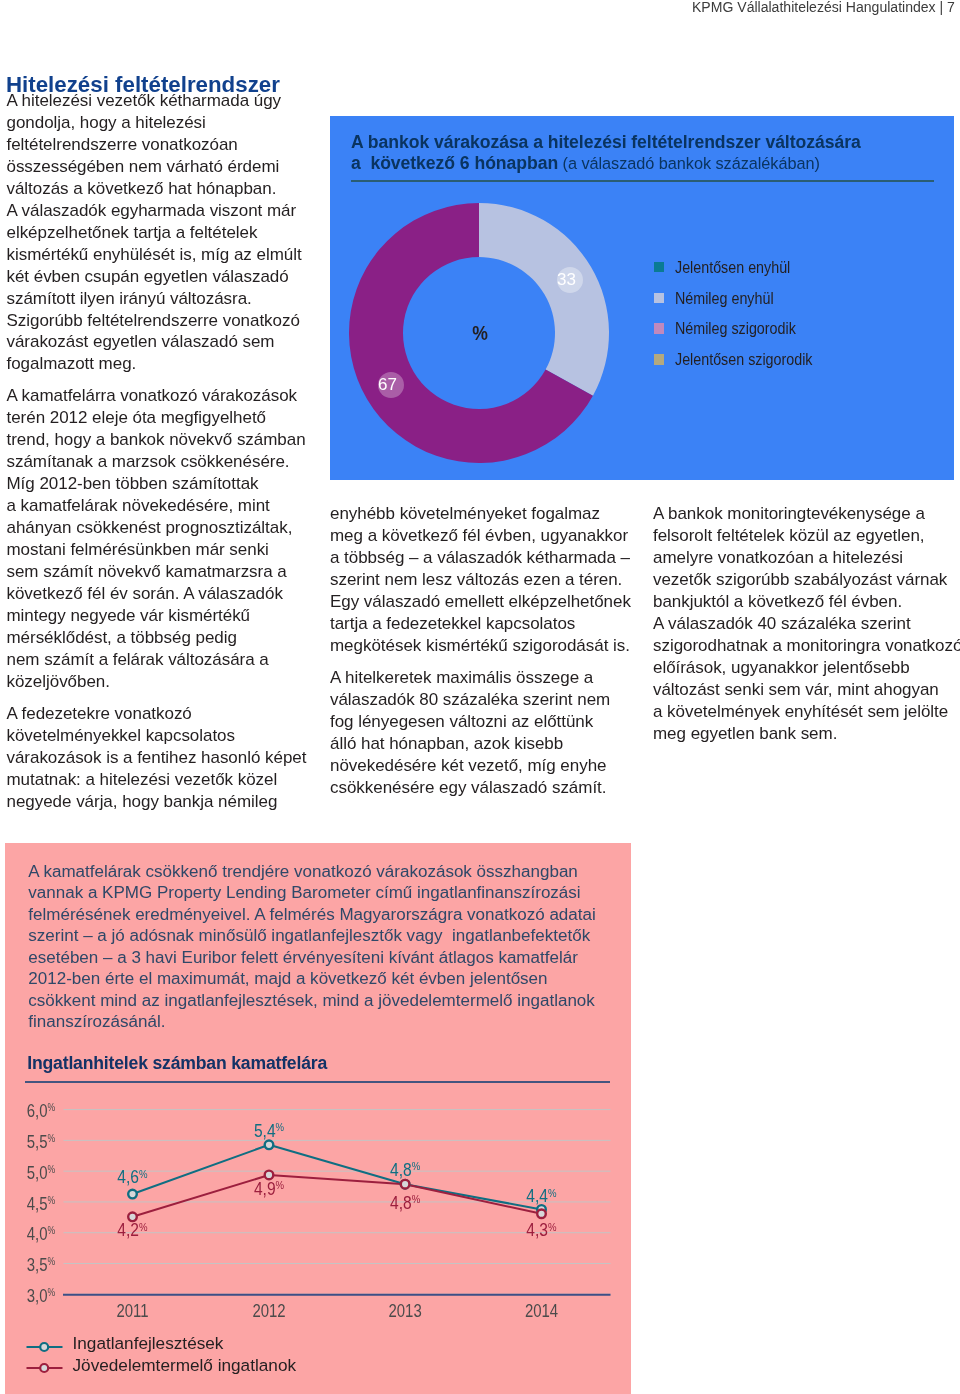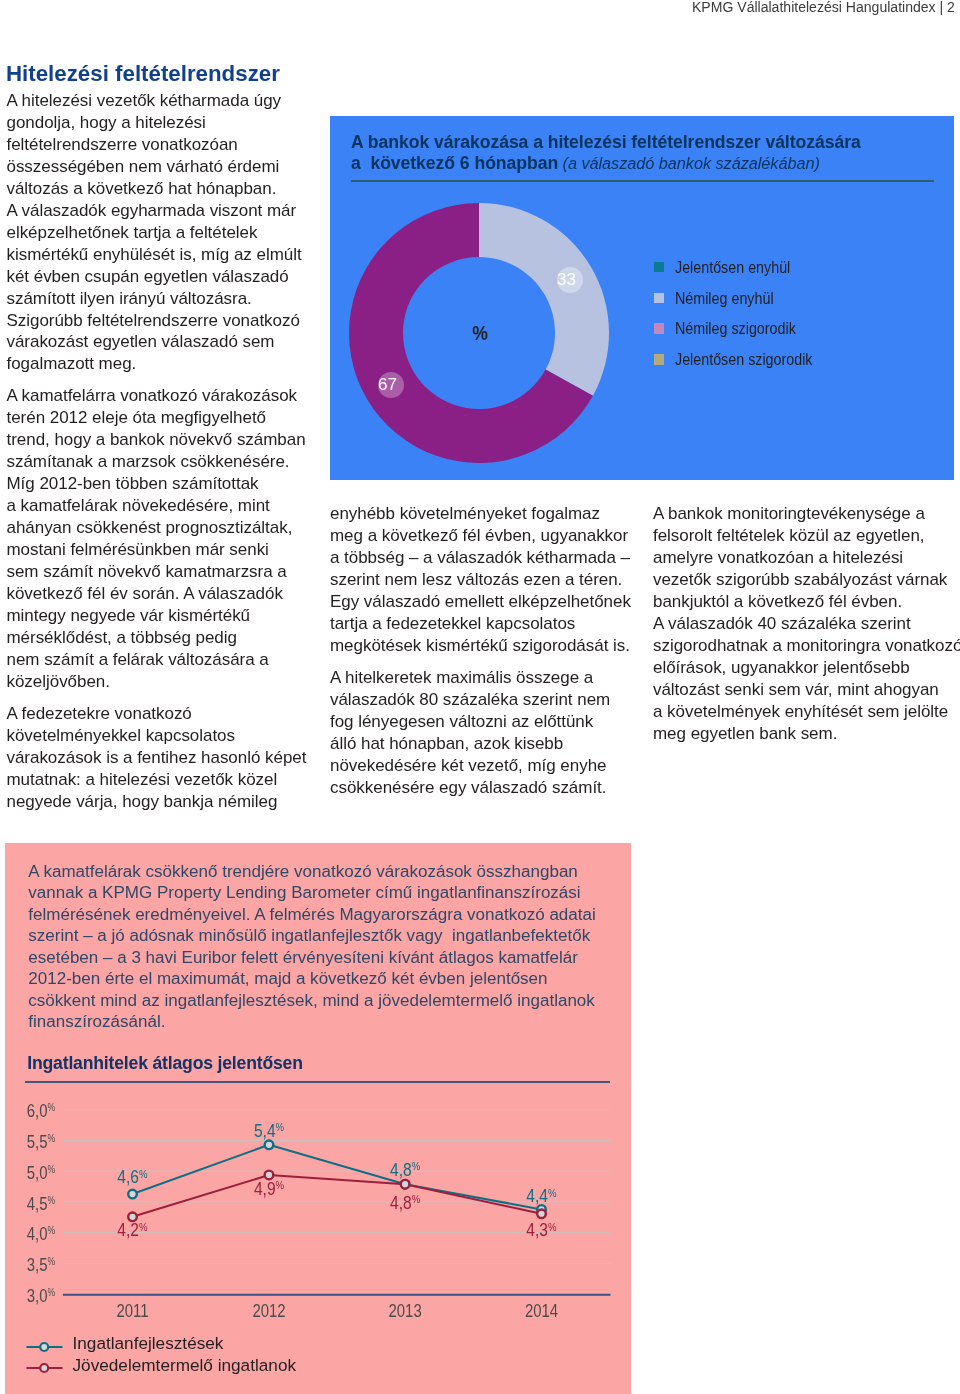--- a/index.html
+++ b/index.html
@@ -6,37 +6,37 @@
   body{width:960px;height:1394px;background:#ffffff;font-family:"Liberation Sans",sans-serif;
        -webkit-font-smoothing:antialiased;position:relative;overflow:hidden;}
   .page{will-change:transform;}
   .page{position:absolute;left:0;top:0;width:960px;height:1394px;}
 
   
   #running-head{position:absolute;left:692px;top:-1px;font-size:14.05px;color:#3c3c3c;
        letter-spacing:0px;white-space:nowrap;line-height:16px;}
 
   
-  #page-title{position:absolute;left:6px;top:63px;margin:0;font-size:22.3px;font-weight:bold;
+  #page-title{position:absolute;left:6px;top:74px;margin:0;font-size:22.3px;font-weight:bold;
        color:#11418d;letter-spacing:0px;line-height:22.3px;}
 
   
   .bodycol{position:absolute;font-size:17px;line-height:21.95px;color:#231f20;letter-spacing:-0.04px;}
   #col-left{left:6.5px;top:90px;width:320px;}
   #col-mid{left:330px;top:503.3px;width:330px;}
   #col-right{left:653px;top:503.3px;width:330px;}
   .bodycol p{margin:0 0 10px 0;}
   .tl{display:block;white-space:pre;}
   .pre{white-space:pre;}
 
   
   #chart-panel{position:absolute;left:330px;top:95.5px;width:623.5px;height:364.5px;background:#3b82f6;margin-top:20px;}
   #chart-title{position:absolute;left:21px;top:16.5px;width:600px;font-size:17.6px;
        font-weight:bold;color:#0a3460;line-height:21.45px;letter-spacing:-0.05px;}
-  #chart-title .sub{font-weight:normal;font-size:16.3px;font-style:italic;}
+  #chart-title .sub{font-weight:normal;font-size:16.3px;}
   #chart-rule{position:absolute;left:20.5px;top:64.8px;width:583.5px;height:1.6px;background:#2a5d73;}
 
   .donut-badge{position:absolute;width:26px;height:26px;border-radius:50%;
        display:flex;align-items:center;color:#ffffff;
        font-size:17px;line-height:17px;}
   #badge-33{left:227px;top:151.1px;background:rgba(255,255,255,0.34);}
   #badge-67{left:48px;top:256.1px;background:rgba(255,255,255,0.28);}
   #donut-center{position:absolute;left:120.2px;top:207.3px;width:60px;text-align:center;
        font-size:20px;font-weight:bold;color:#231f20;line-height:20px;
        transform:scale(0.88,1);transform-origin:center top;}
@@ -60,21 +60,21 @@
   #lc-area{position:absolute;left:0px;top:0px;width:626px;height:551px;}
   #lc-legend{position:absolute;left:0;top:0;width:626px;height:666px;}
   .lcl-mark{position:absolute;}
   .lcl-lb{position:absolute;font-size:17.2px;line-height:17px;color:#231f20;white-space:nowrap;}
 </style>
 </head>
 <body>
 
 <div class="page">
 
-  <div id="running-head">KPMG Vállalathitelezési Hangulatindex | 2</div>
+  <div id="running-head">KPMG Vállalathitelezési Hangulatindex | 7</div>
 
   <h1 id="page-title">Hitelezési feltételrendszer</h1>
 
   <div class="bodycol" id="col-left">
     <p>
         <span class="tl">A hitelezési vezetők kétharmada úgy</span>
         <span class="tl">gondolja, hogy a hitelezési</span>
         <span class="tl">feltételrendszerre vonatkozóan</span>
         <span class="tl">összességében nem várható érdemi</span>
         <span class="tl">változás a következő hat hónapban.</span>
@@ -194,21 +194,21 @@
         <span class="tl">A kamatfelárak csökkenő trendjére vonatkozó várakozások összhangban</span>
         <span class="tl">vannak a KPMG Property Lending Barometer című ingatlanfinanszírozási</span>
         <span class="tl">felmérésének eredményeivel. A felmérés Magyarországra vonatkozó adatai</span>
         <span class="tl">szerint – a jó adósnak minősülő ingatlanfejlesztők vagy  ingatlanbefektetők</span>
         <span class="tl">esetében – a 3 havi Euribor felett érvényesíteni kívánt átlagos kamatfelár</span>
         <span class="tl">2012-ben érte el maximumát, majd a következő két évben jelentősen</span>
         <span class="tl">csökkent mind az ingatlanfejlesztések, mind a jövedelemtermelő ingatlanok</span>
         <span class="tl">finanszírozásánál.</span>
       </div>
 
-    <div id="lc-title">Ingatlanhitelek átlagos jelentősen</div>
+    <div id="lc-title">Ingatlanhitelek számban kamatfelára</div>
     <div id="lc-rule"></div>
 
     <svg id="lc-area" viewBox="0 0 626 551">
         <line x1="58.5" y1="451.29999999999995" x2="605.5" y2="451.29999999999995" stroke="#c4c4c4" stroke-width="1"></line>
         <line x1="58.5" y1="420.5149999999999" x2="605.5" y2="420.5149999999999" stroke="#c4c4c4" stroke-width="1"></line>
         <line x1="58.5" y1="389.73" x2="605.5" y2="389.73" stroke="#c4c4c4" stroke-width="1"></line>
         <line x1="58.5" y1="358.94499999999994" x2="605.5" y2="358.94499999999994" stroke="#c4c4c4" stroke-width="1"></line>
         <line x1="58.5" y1="328.15999999999985" x2="605.5" y2="328.15999999999985" stroke="#c4c4c4" stroke-width="1"></line>
         <line x1="58.5" y1="297.375" x2="605.5" y2="297.375" stroke="#c4c4c4" stroke-width="1"></line>
         <line x1="58.5" y1="266.5899999999999" x2="605.5" y2="266.5899999999999" stroke="#c4c4c4" stroke-width="1"></line>

